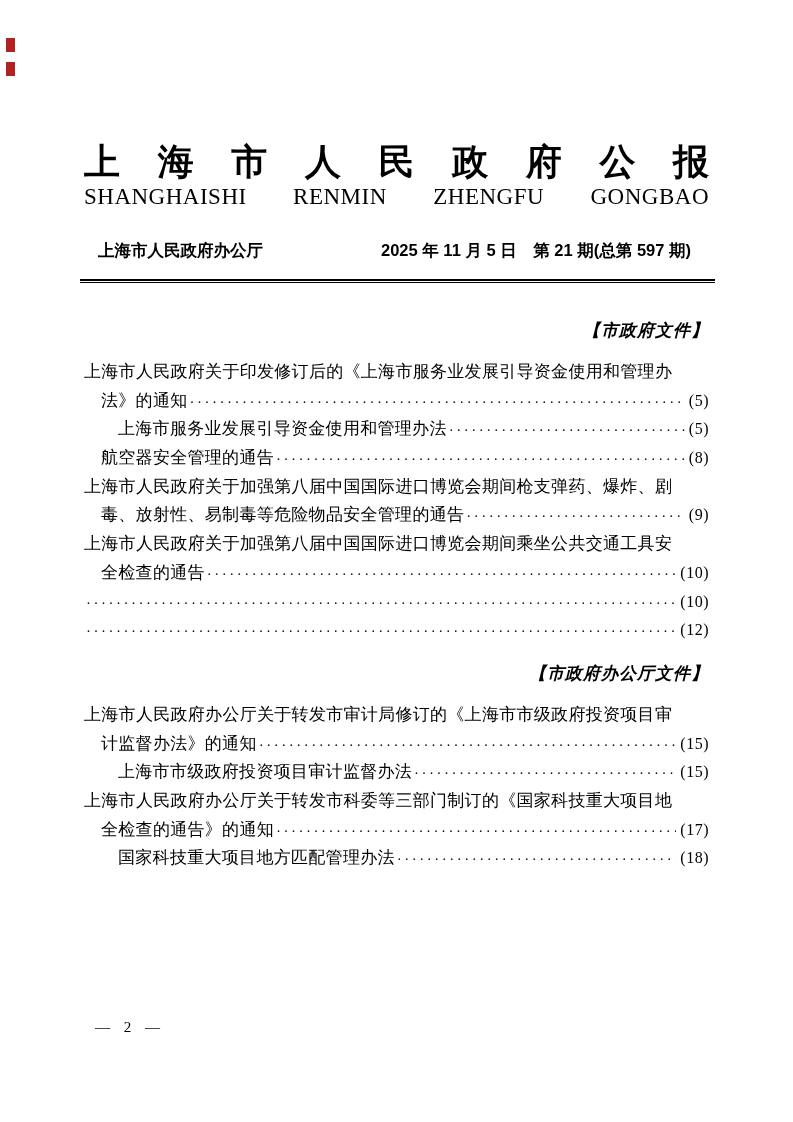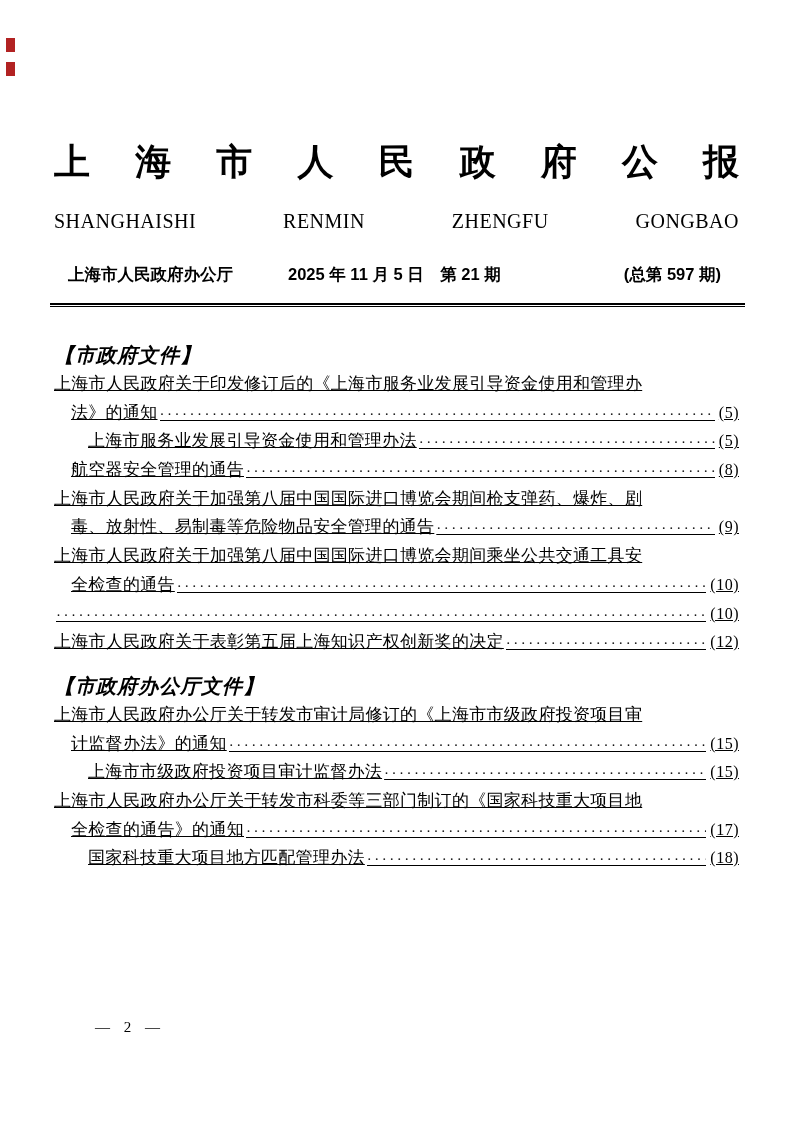--- a/index.html
+++ b/index.html
@@ -16,75 +16,76 @@
     overflow: hidden;
   }
   .corner-mark {
     position: absolute; left: 6px;
     width: 9px; height: 14px;
     background: #b22222;
   }
   .corner-mark.m1 { top: 38px; }
   .corner-mark.m2 { top: 62px; }
 
-  .content { padding: 0 54px; }
+  .content { padding: 0 84px; }
 
   
   .gazette-title {
     margin-top: 142px;
     font-size: 36px; font-weight: 700;
     line-height: 40px;
     text-align: justify;
     text-align-last: justify;
   }
   .gazette-pinyin {
-    margin-top: 28px;
-    font-size: 20px;
+    margin-top: 4px;
+    font-size: 23px;
     letter-spacing: 0.5px;
     line-height: 22px;
     text-align: justify;
     text-align-last: justify;
   }
   .issue-row {
     margin-top: 32px;
     height: 22px;
     display: flex;
     align-items: center;
     font-family: "Liberation Sans", "DejaVu Sans", sans-serif;
     font-weight: 700;
     font-size: 16.5px;
   }
   .issue-row .publisher { margin-left: 14px; }
-  .issue-row .date-issue { margin-left: 55px; }
+  .issue-row .date-issue { margin-left: 118px; }
   .issue-row .cumulative { margin-left: auto; margin-right: 18px; }
   .double-rule {
     margin: 17px -6px 0 -4px;
     height: 4px;
     border-top: 2px solid #000;
     border-bottom: 1.5px solid #000;
   }
 
   
   .toc-heading {
     margin-top: 66px;
     text-align: center;
     font-family: "Liberation Sans", "DejaVu Sans", sans-serif;
     font-size: 21px; font-weight: 700;
     letter-spacing: 5px;
     line-height: 30px;
   }
   .toc-section-header {
     margin-top: 33px;
-    font-size: 20px; font-weight: 700;
+    font-size: 17px; font-weight: 700;
     font-style: italic;
     line-height: 30px;
     letter-spacing: 1px;
+    text-align: right;
   }
   .toc-section-header.second { margin-top: 14px; }
-  .toc-rows { margin-top: 0; text-decoration: underline; }
+  .toc-rows { margin-top: 12px; }
   .toc-row {
     display: flex;
     align-items: center;
     height: 28.7px;
     font-size: 17px;
     line-height: 28.7px;
     letter-spacing: 0.3px;
   }
   .toc-row .toc-text { white-space: nowrap; }
   .ind1 { padding-left: 17px; }
@@ -172,21 +173,20 @@
       <div class="toc-row ind1">
         <span class="toc-text">全检查的通告 </span>
         <span class="leader">·········································································································································</span>
         <span class="pageno">(10)</span>
       </div>
       <div class="toc-row">
         <span class="leader">·········································································································································</span>
         <span class="pageno">(10)</span>
       </div>
       <div class="toc-row">
-        <span class="toc-text">上海市人民政府关于表彰第五届上海知识产权创新奖的决定 </span>
         <span class="leader">·········································································································································</span>
         <span class="pageno">(12)</span>
       </div>
     </div>
 
     <div class="toc-section-header second">【市政府办公厅文件】</div>
 
     <div class="toc-rows">
       <div class="toc-row">
         <span class="toc-text">上海市人民政府办公厅关于转发市审计局修订的《上海市市级政府投资项目审</span>

